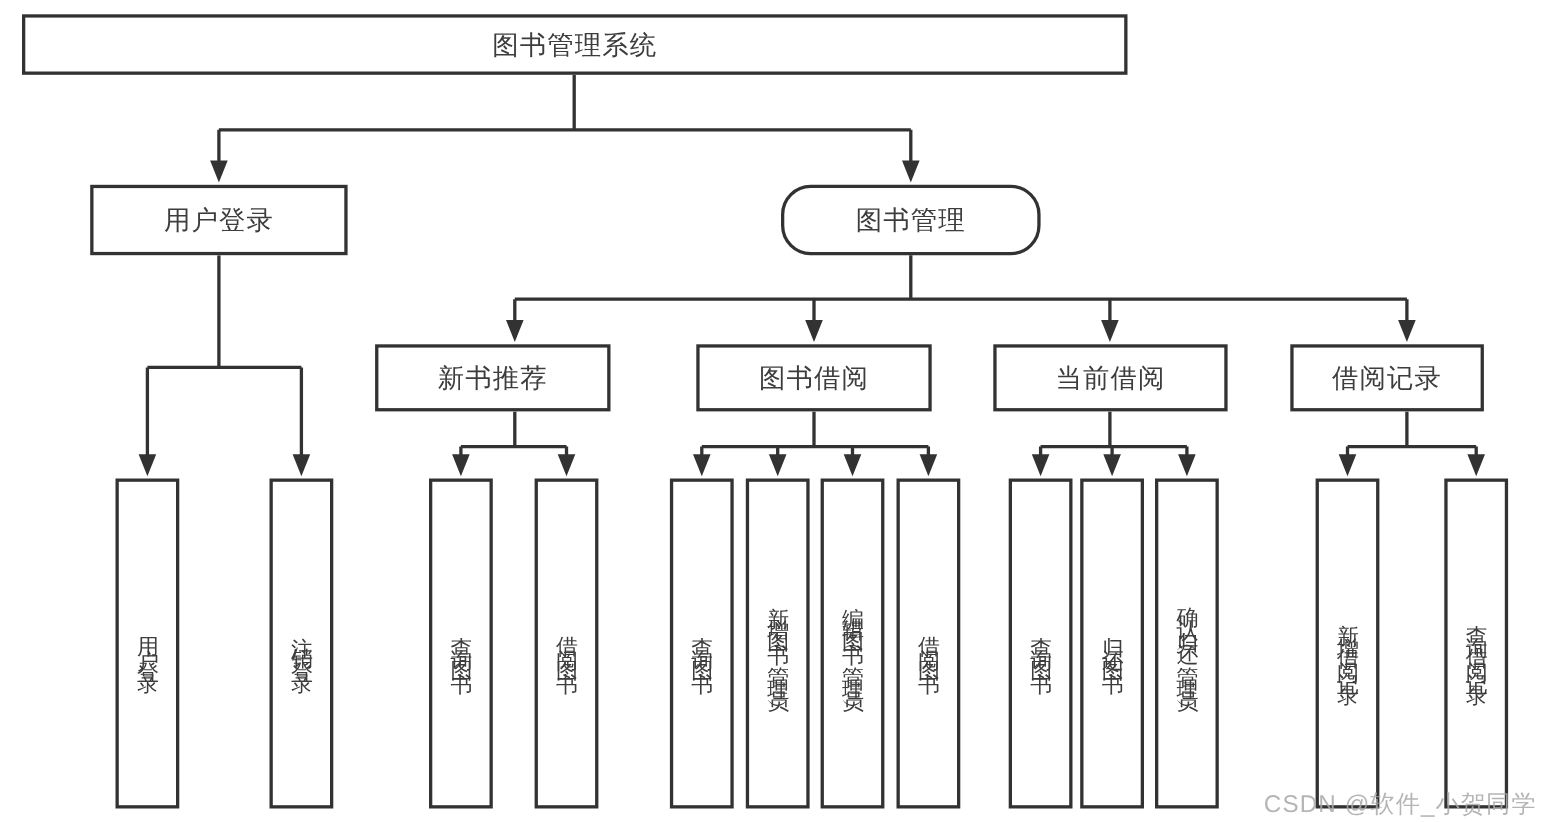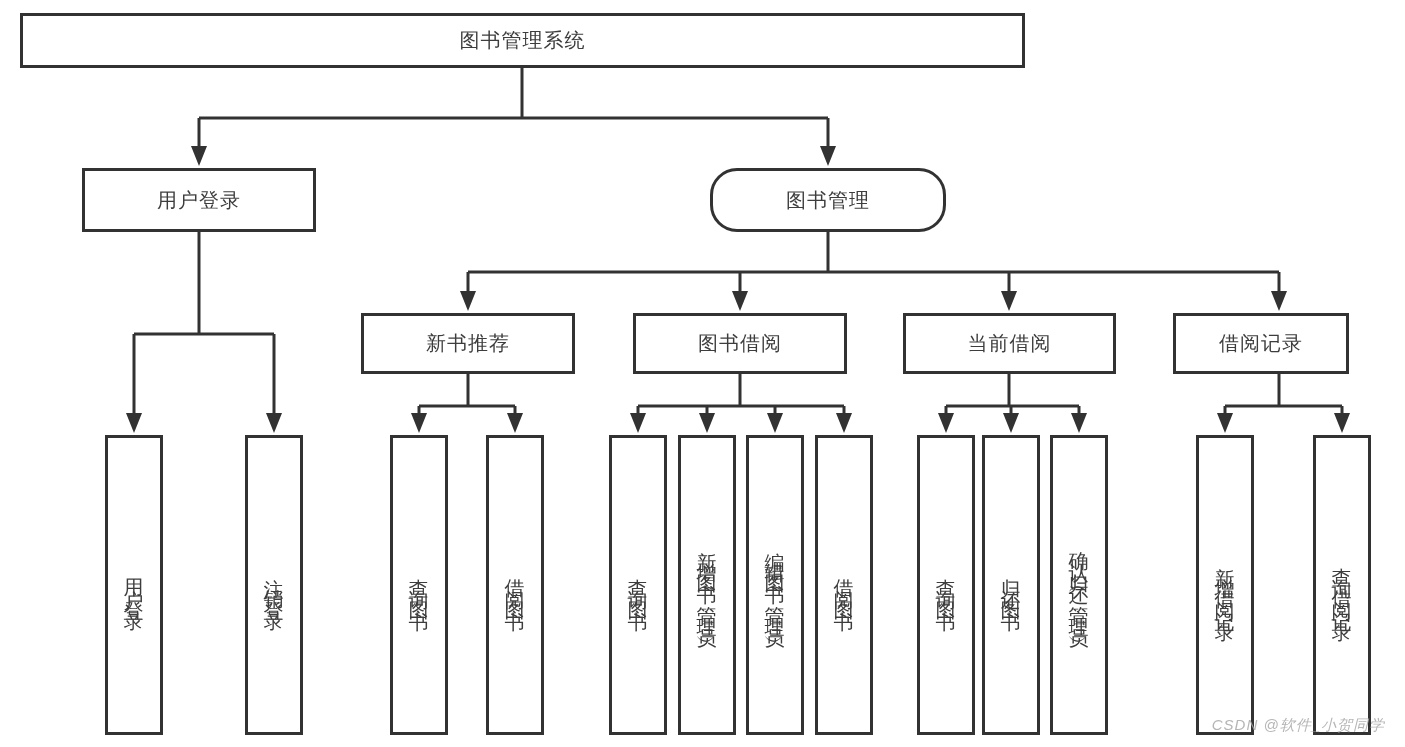--- a/index.html
+++ b/index.html
@@ -31,66 +31,65 @@
   }
   .stage svg polygon { fill: var(--line); }
   .box {
     position: absolute;
     background: var(--box-fill);
     border: 3px solid var(--line);
     display: flex; align-items: center; justify-content: center;
   }
   .label {
     color: var(--text);
-    font-size: 20px;
+    font-size: 24px;
     letter-spacing: 1px;
     white-space: nowrap;
   }
   .vbox { top: 435px; width: 58px; height: 300px; }
   .vlabel {
     color: var(--text);
     font-size: 20px;
     line-height: 1;
     writing-mode: vertical-rl;
     text-orientation: mixed;
     letter-spacing: 11px;
     white-space: nowrap;
   }
   
   .b-root    { left: 20px;   top: 13px;  width: 1005px; height: 55px; }
   .b-login   { left: 82px;   top: 168px; width: 234px;  height: 64px; }
   .b-mgmt    { left: 710px;  top: 168px; width: 236px;  height: 64px; border-radius: 27px; }
-  .b-rec     { left: 361px;  top: 313px; width: 214px;  height: 61px; }
+  .b-rec     { left: 341px;  top: 313px; width: 214px;  height: 61px; }
   .b-borrow  { left: 633px;  top: 313px; width: 214px;  height: 61px; }
   .b-current { left: 903px;  top: 313px; width: 213px;  height: 61px; }
   .b-record  { left: 1173px; top: 313px; width: 176px;  height: 61px; }
   
   .l1  { left: 105px; }
   .l2  { left: 245px; }
   .l3  { left: 390px; }
   .l4  { left: 486px; }
   .l5  { left: 609px; }
   .l6  { left: 678px; }
   .l7  { left: 746px; }
   .l8  { left: 815px; }
   .l9  { left: 917px; }
   .l10 { left: 982px; }
   .l11 { left: 1050px; }
   .l12 { left: 1196px; }
   .l13 { left: 1313px; }
   .watermark {
     position: absolute;
-    top: 716px; right: 20px;
-    font-size: 15px;
+    top: 716px; right: 8px;
+    font-size: 22px;
     letter-spacing: 1px;
     color: var(--watermark);
     opacity: 0.85;
     z-index: 5;
     white-space: nowrap;
-    font-style: italic;
   }
 </style>
 </head>
 <body>
 
 <div class="stage">
 
   <svg viewBox="0 0 1405 747" aria-hidden="true">
     <defs>
       <polygon id="ah" points="-8,-20 8,-20 0,0"></polygon>

